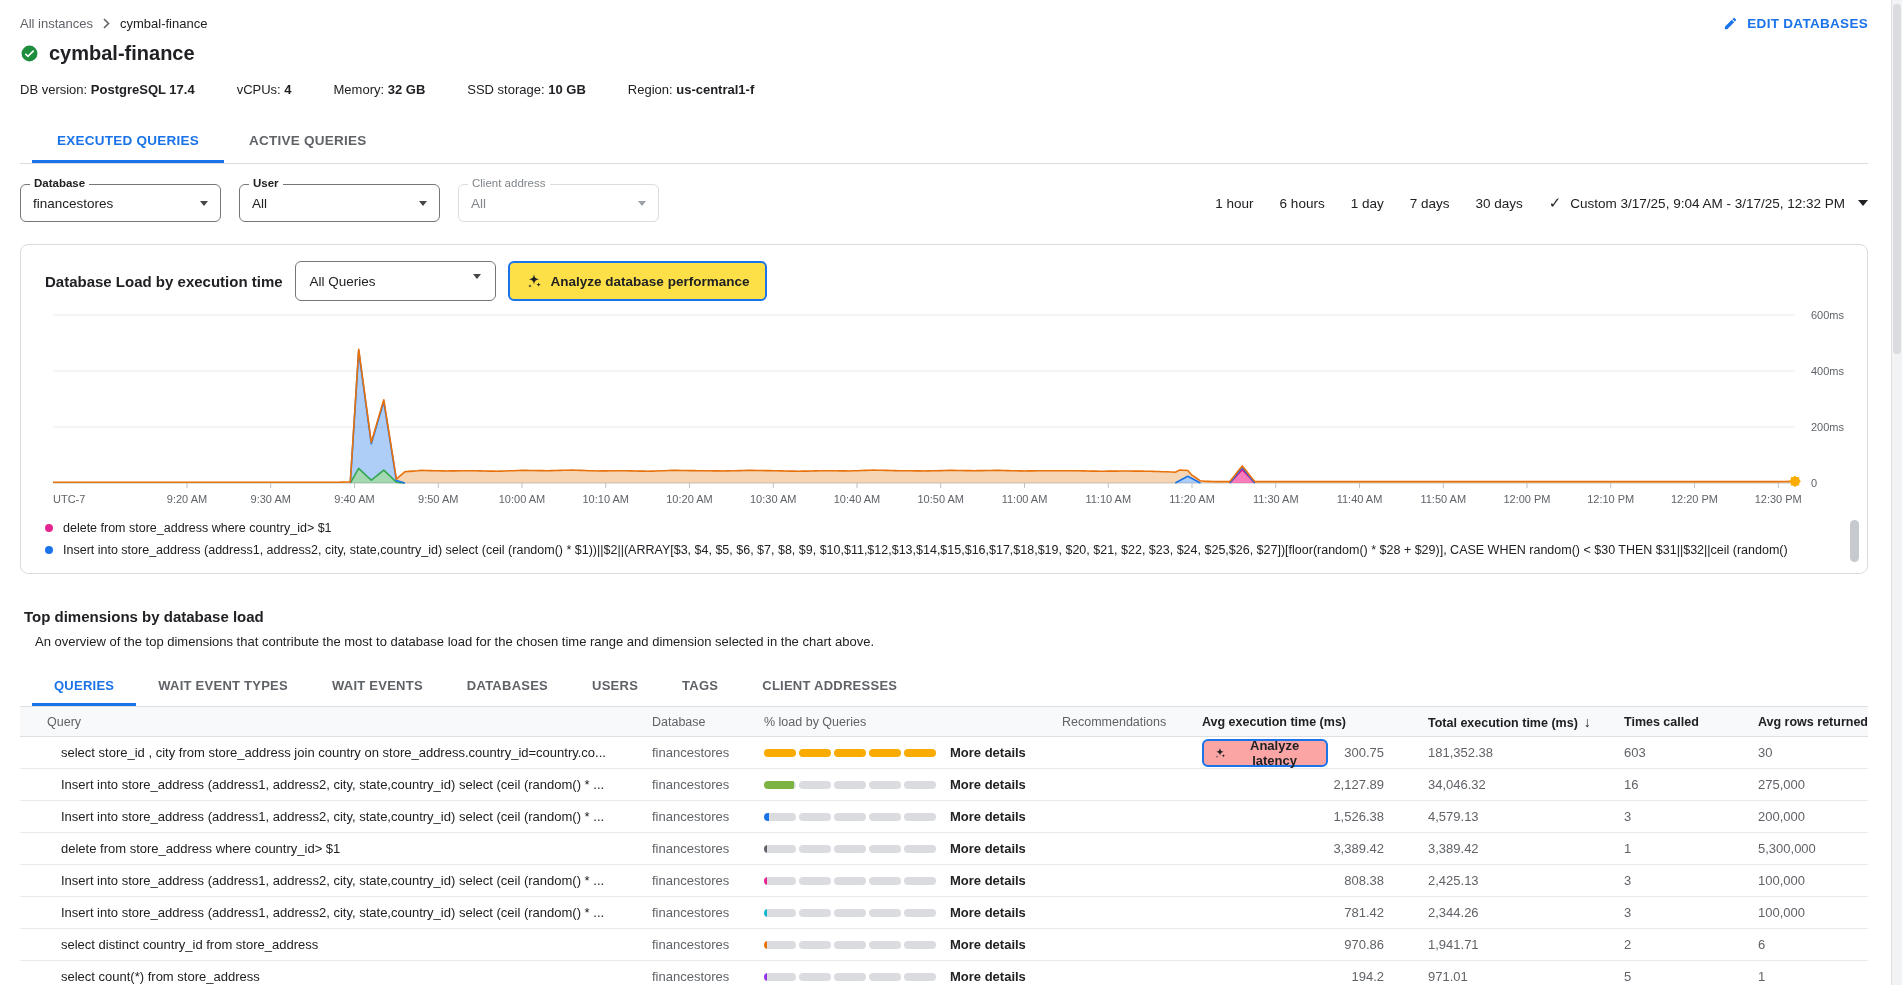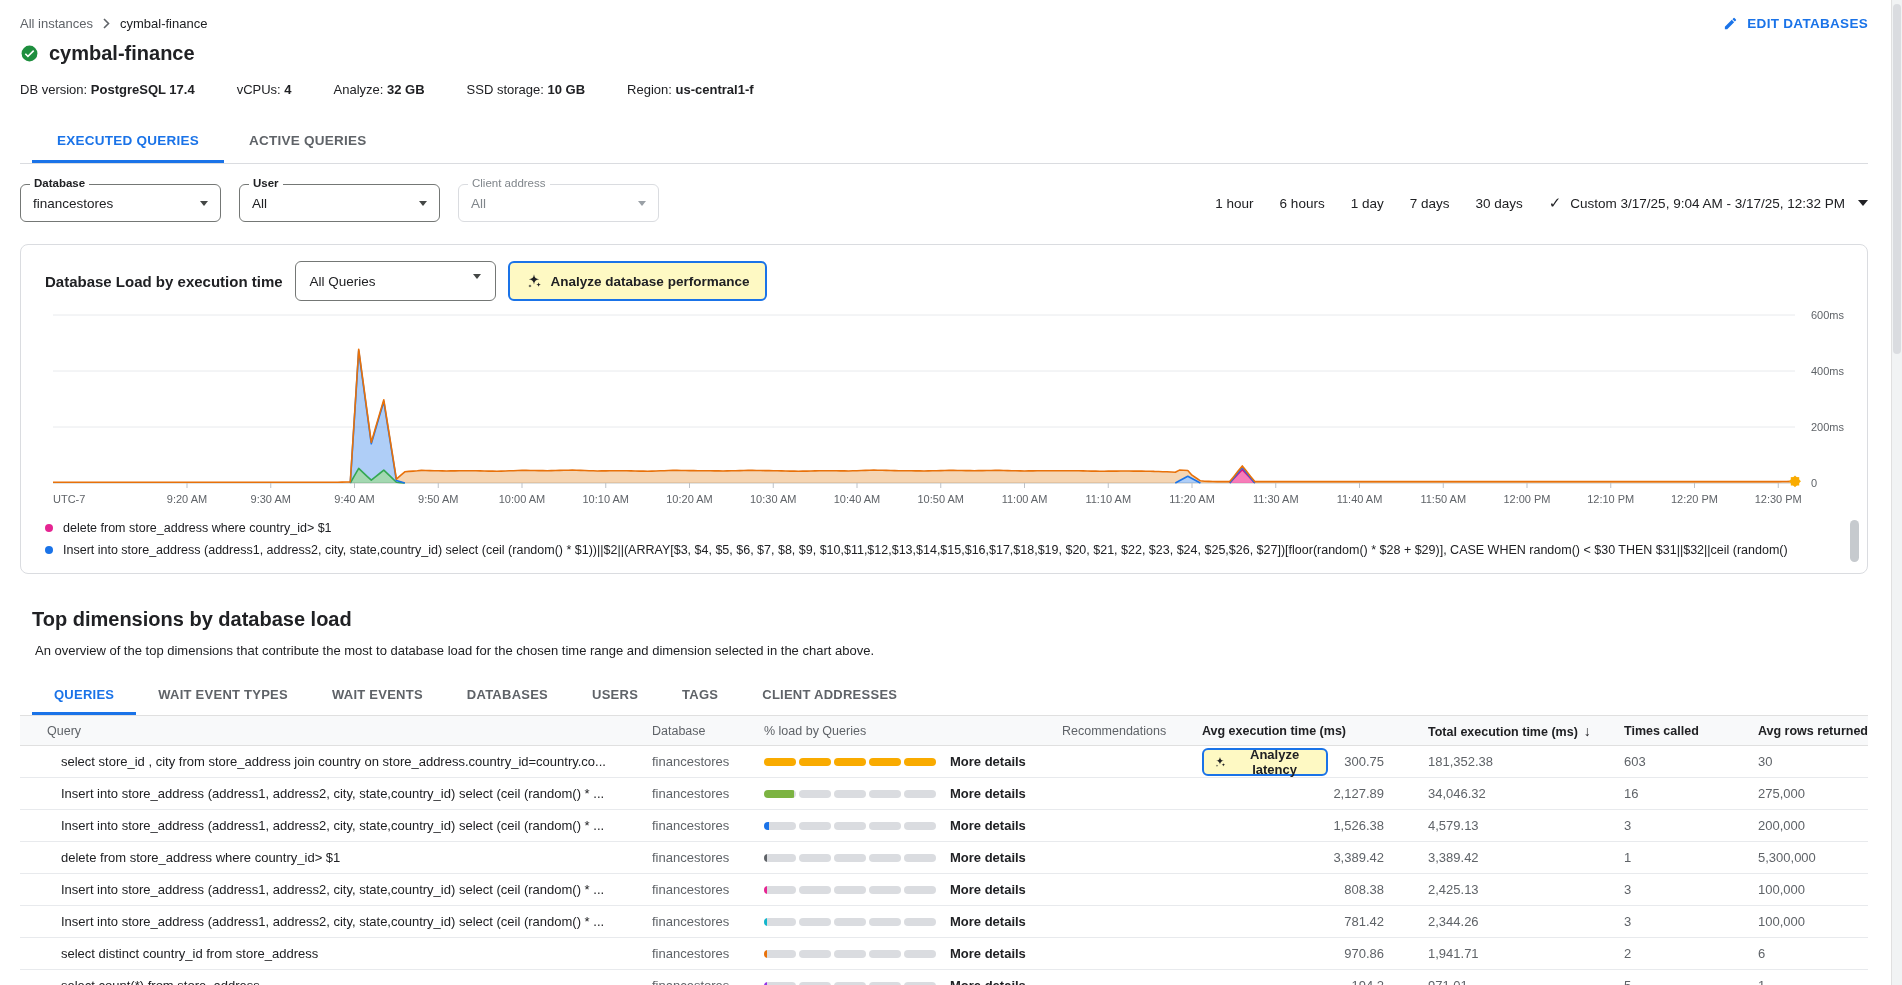--- a/index.html
+++ b/index.html
@@ -51,35 +51,35 @@
   .checkmark { font-size:15px; }
   .dd-caret { width:0; height:0; border-left:5px solid transparent; border-right:5px solid transparent;
     border-top:6px solid #202124; margin-left:4px; }
 
   
   .chart-card { margin-top:22px; border:1px solid #dadce0; border-radius:8px; padding:16px 24px 12px; }
   .chart-controls { display:flex; align-items:center; gap:12px; }
   .chart-title { font-size:15px; font-weight:bold; }
   .queries-select { width:201px; height:40px; border:1px solid #747775; border-radius:6px;
     display:flex; align-items:flex-start; padding:12px 14px; font-size:13.5px; cursor:pointer; }
-  .analyze-db-btn { height:40px; border:2px solid #1a73e8; border-radius:6px; background:#fef9c3;
+  .analyze-db-btn { height:40px; border:2px solid #1a73e8; border-radius:6px; background:#fde047;
     display:flex; align-items:center; gap:9px; padding:0 16px; font-size:13.5px; font-weight:bold;
     color:#202124; cursor:pointer; font-family:inherit; }
   .chart-wrap { margin-top:6px; }
   svg text.ax { font-size:11px; fill:#5f6368; font-family:"Liberation Sans",sans-serif; }
   .legend { position:relative; margin-top:4px; }
   .legend-row { display:flex; align-items:center; gap:10px; font-size:12.5px; padding:4px 0;
     max-width:1745px; white-space:nowrap; overflow:hidden; }
   .legend-dot { width:8px; height:8px; border-radius:50%; flex:0 0 auto; }
   .legend-scroll-thumb { position:absolute; right:-16px; top:3px; width:9px; height:42px;
     background:#c6cace; border-radius:5px; cursor:pointer; }
 
   
   .dim-section { margin-top:34px; }
-  .dim-title { font-size:20px; font-weight:bold; margin:12px; }
+  .dim-title { font-size:15px; font-weight:bold; margin:4px; }
   .dim-sub { font-size:13px; margin:9px 15px 0; }
   .dim-tabs { display:flex; margin-top:16px; padding-left:12px; }
   .dtab { padding:13px 22px; font-size:13px; font-weight:bold; letter-spacing:.25px; color:#5f6368; cursor:pointer; }
   .dtab.active { color:#1a73e8; box-shadow:inset 0 -3px 0 #1a73e8; }
 
   
   .qtable { font-size:13px; }
   .tgrid { display:grid; grid-template-columns:632px 112px 186px 112px 140px 184px 238px 134px 110px;
     align-items:center; }
   .thead { background:#f8f9fa; border-top:1px solid #e0e0e0; border-bottom:1px solid #e0e0e0;
@@ -88,21 +88,21 @@
   .th-query { padding-left:27px; }
   .trow { height:32px; border-bottom:1px solid #e8eaed; }
   .cell-query { padding-left:41px; white-space:nowrap; overflow:hidden; color:#202124; }
   .cell-db { color:#5f6368; }
   .cell-more { color:#202124; font-weight:bold; cursor:pointer; }
   .cell-num { color:#5f6368; }
   .cell-avg { display:flex; justify-content:flex-end; align-items:center; gap:16px; padding-right:2px; color:#5f6368; }
   .cell-total { padding-left:42px; }
   .loadbar { display:flex; gap:3px; width:172px; }
   .loadbar .seg { flex:1; height:8px; border-radius:4px; }
-  .analyze-latency-btn { height:28px; border:2px solid #1a73e8; border-radius:6px; background:#fef9c3;
+  .analyze-latency-btn { height:28px; border:2px solid #1a73e8; border-radius:6px; background:#fca5a5;
     display:flex; align-items:center; gap:7px; padding:0 10px; font-size:13px; font-weight:bold;
     color:#202124; cursor:pointer; font-family:inherit; }
   .sort-arrow { font-weight:bold; font-size:14px; margin-left:6px; }
 
   
   .page-scrollbar { position:absolute; top:0; right:0; width:11px; height:985px;
     background:#f1f3f4; border-left:1px solid #e0e0e0; }
   .page-scrollbar .thumb { position:absolute; top:4px; left:1px; width:8px; height:350px;
     background:#dadce0; border-radius:4px; }
 </style>
@@ -131,21 +131,21 @@
     <svg width="19" height="19" viewBox="0 0 24 24">
         <circle cx="12" cy="12" r="10" fill="#1e8e3e"></circle>
         <path d="M10 14.17l-2.59-2.58L6 13l4 4 8-8-1.41-1.42z" fill="#fff"></path>
       </svg>
     <h1 class="page-title">cymbal-finance</h1>
   </div>
 
   <div class="meta-row" id="meta-row">
       <span class="meta-item"><span class="l">DB version: </span><span class="v">PostgreSQL 17.4</span></span>
       <span class="meta-item"><span class="l">vCPUs: </span><span class="v">4</span></span>
-      <span class="meta-item"><span class="l">Analyze: </span><span class="v">32 GB</span></span>
+      <span class="meta-item"><span class="l">Memory: </span><span class="v">32 GB</span></span>
       <span class="meta-item"><span class="l">SSD storage: </span><span class="v">10 GB</span></span>
       <span class="meta-item"><span class="l">Region: </span><span class="v">us-central1-f</span></span>
     </div>
 
   <div class="main-tabs" id="main-tabs">
       <div class="mtab active">EXECUTED QUERIES</div>
       <div class="mtab">ACTIVE QUERIES</div>
     </div>
 
   <div class="filter-row">

